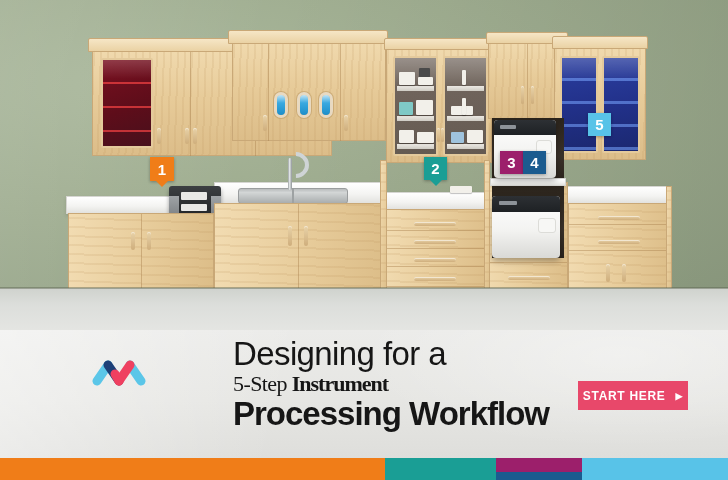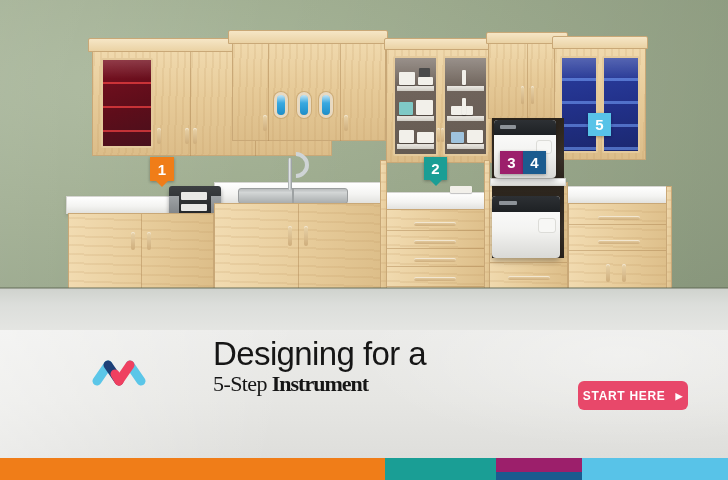--- a/index.html
+++ b/index.html
@@ -116,29 +116,29 @@
       linear-gradient(105deg, rgba(255,255,255,.45) 0%, rgba(255,255,255,0) 40%),
       radial-gradient(60% 120% at 85% 20%, rgba(255,255,255,.35), rgba(255,255,255,0) 60%);}
 
   .logo{position:absolute;left:33px;top:358px;width:150px;height:62px;}
   .logo-mark{position:absolute;left:58px;top:0;width:56px;height:28px;}
   .logo-word{position:absolute;left:0;top:26px;width:150px;
     font-size:35px;font-weight:400;letter-spacing:-1.4px;color:#1b1b1b;line-height:1;}
   .logo-word .reg{font-size:11px;vertical-align:super;letter-spacing:0;}
 
   .headline{position:absolute;left:213px;top:336px;width:360px;color:#161616;}
-  .hl-line{line-height:1.10;letter-spacing:-.6px;white-space:nowrap;}
+  .hl-line{line-height:1.10;letter-spacing:-.6px;white-space:nowrap;margin-left:20px;}
   .hl1{font-size:33px;font-weight:300;}
   .hl2{font-size:22px;font-weight:300;font-family:Liberation Serif, serif;}
   .hl2 b{font-weight:700;letter-spacing:-1px;}
   .hl3{font-size:33px;font-weight:700;letter-spacing:-1px;}
 
   .cta{position:absolute;left:578px;top:381px;width:110px;height:29px;
     background:#e8486a;display:flex;align-items:center;justify-content:center;gap:10px;
-    color:#fff;font-size:12px;font-weight:700;letter-spacing:.7px;cursor:pointer;border-radius:6px;}
+    color:#fff;font-size:12px;font-weight:700;letter-spacing:.7px;cursor:pointer;}
 
   .colorbar{position:absolute;left:0;top:458px;width:728px;height:22px;display:flex;}
   .cb-seg{height:100%;}
   .cb-split{display:flex;flex-direction:column;height:100%;}
   .cb-split > div{width:100%;}
 </style>
 </head>
 <body>
 
 <div id="stage">
@@ -310,20 +310,21 @@
           <path d="M39 7 L28 23" stroke="#ef4060"></path>
           <path d="M24 16 L28 23" stroke="#ef4060"></path>
         </g>
       </svg>
     </div>
   </div>
 
   <div class="headline">
     <div class="hl-line hl1">Designing for a</div>
     <div class="hl-line hl2"><span>5-Step&nbsp;</span><b>Instrument</b></div>
+    <div class="hl-line hl3">Processing Workflow</div>
   </div>
 
   <div class="cta">
     <span>START HERE</span>
     <span style="font-size:9px;">▶</span>
   </div>
 
   <div class="colorbar">
     <div class="cb-seg" style="width:52.9%;background:#f07d18;"></div>
     <div class="cb-seg" style="width:15.2%;background:#1a9e95;"></div>

